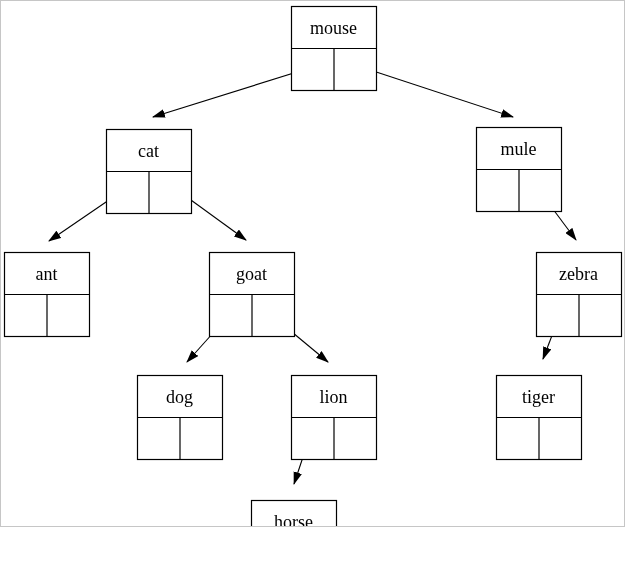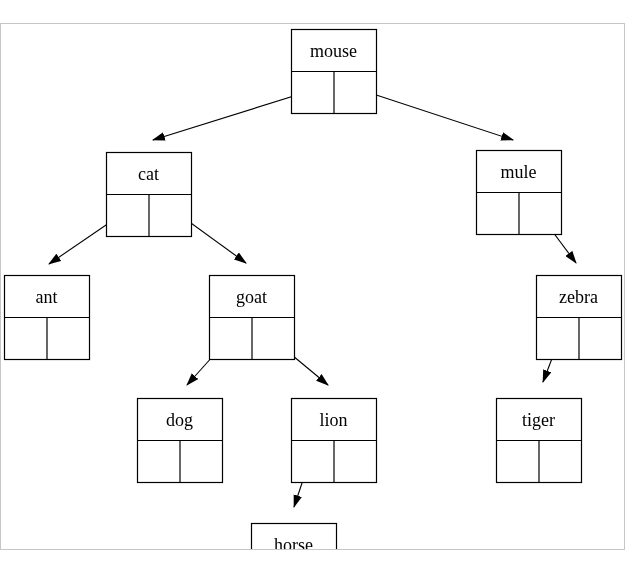--- a/index.html
+++ b/index.html
@@ -5,21 +5,20 @@
   html, body { margin: 0; padding: 0; background: #ffffff; }
   .page {
     position: relative;
     width: 625px;
     height: 527px;
     box-sizing: border-box;
     border: 1px solid var(--border-color, #c6c6c6);
     background: var(--bg-color, #ffffff);
     overflow: hidden;
     font-family: "Liberation Serif", "DejaVu Serif", serif;
-    margin-top: 23px;
   }
   svg { display: block; }
   .node-box {
     fill: var(--bg-color, #ffffff);
     stroke: var(--line-color, #000000);
     stroke-width: 1.2;
   }
   .node-divider {
     stroke: var(--line-color, #000000);
     stroke-width: 1.2;

